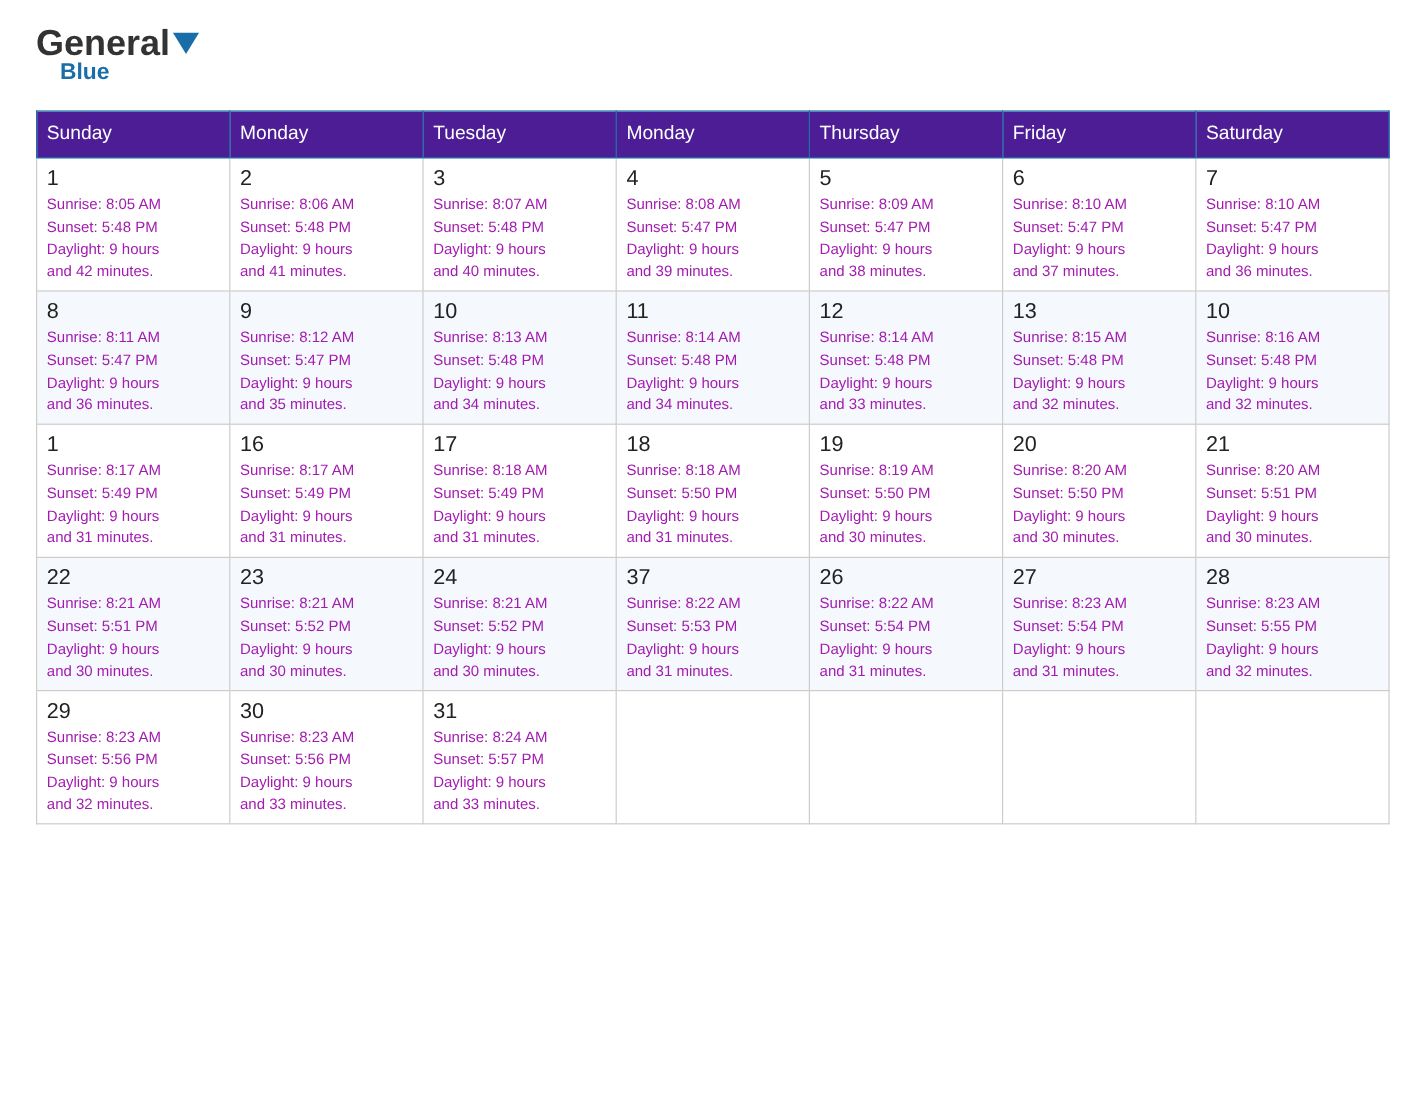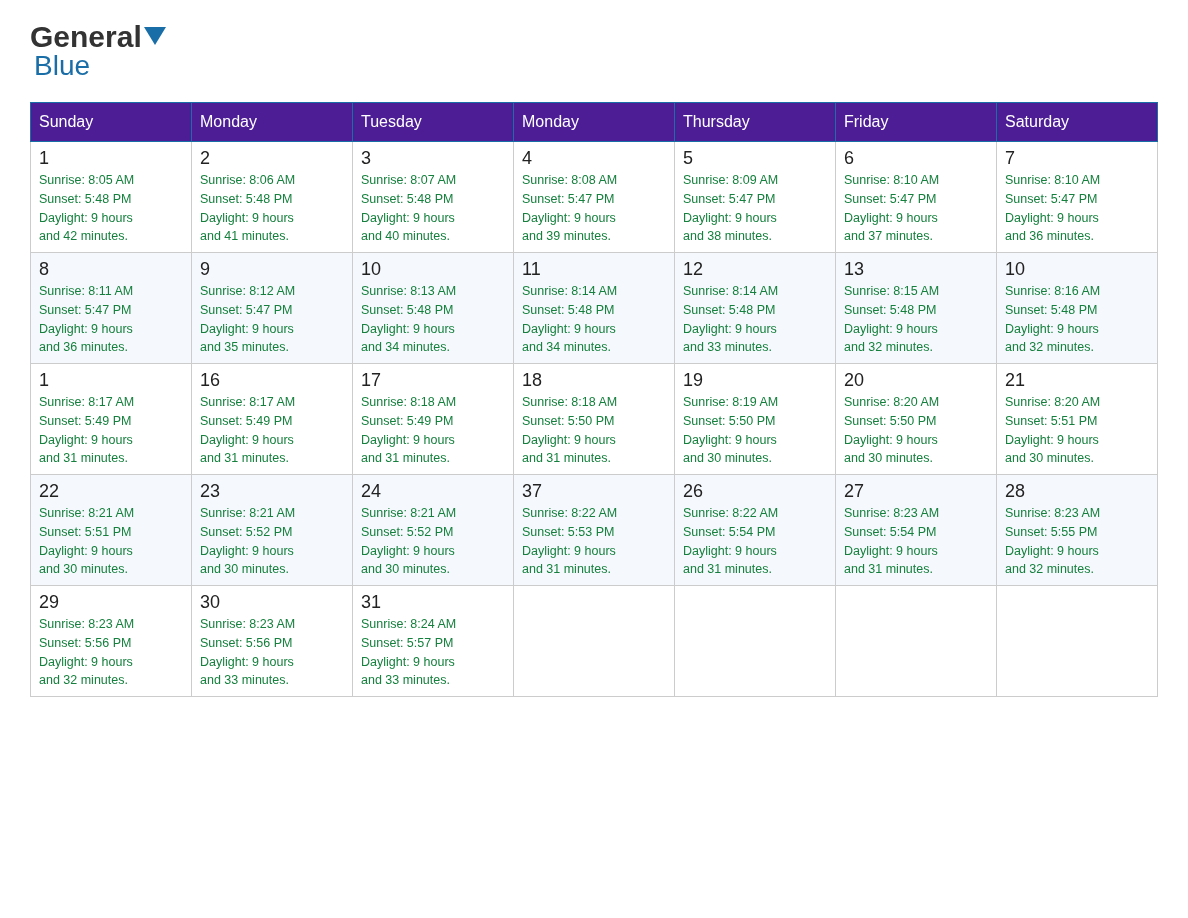--- a/index.html
+++ b/index.html
@@ -60,21 +60,21 @@
     tbody tr td .day-num {
       font-size: 18px;
       font-weight: normal;
       color: #222;
       display: block;
       margin-bottom: 2px;
     }
     tbody tr td .day-info {
       font-size: 12.5px;
       line-height: 1.5;
-      color: #15803d;
+      color: #a21caf;
     }
     tbody tr:nth-child(odd) td {
       background-color: #fff;
     }
     tbody tr:nth-child(even) td {
       background-color: #f5f8fc;
     }
     tbody tr td:empty {
       background-color: #fff;
     }
@@ -90,21 +90,21 @@
   <div class="logo">
     <div class="logo-wrapper">
       <span style="font-size:30px;font-weight:bold;color:#333;">General</span>
       <span style="display:inline-block;margin-left:2px;margin-top:2px;">
         <svg width="22" height="18" viewBox="0 0 22 18">
           <polygon points="0,0 22,0 11,18" fill="#1a6ea8"></polygon>
         </svg>
       </span>
     </div>
     <div style="margin-top:-4px;">
-      <span style="font-size:28px;font-weight:normal;color:#1a6ea8;margin-left:4px;">Blue</span>
+      <span style="font-size:19px;font-weight:bold;color:#1a6ea8;margin-left:20px;">Blue</span>
     </div>
   </div>
   <div class="header-right">
     <div class="calendar-title"></div>
     <div class="calendar-subtitle"></div>
   </div>
 </div>
 
 <table>
   <thead>

